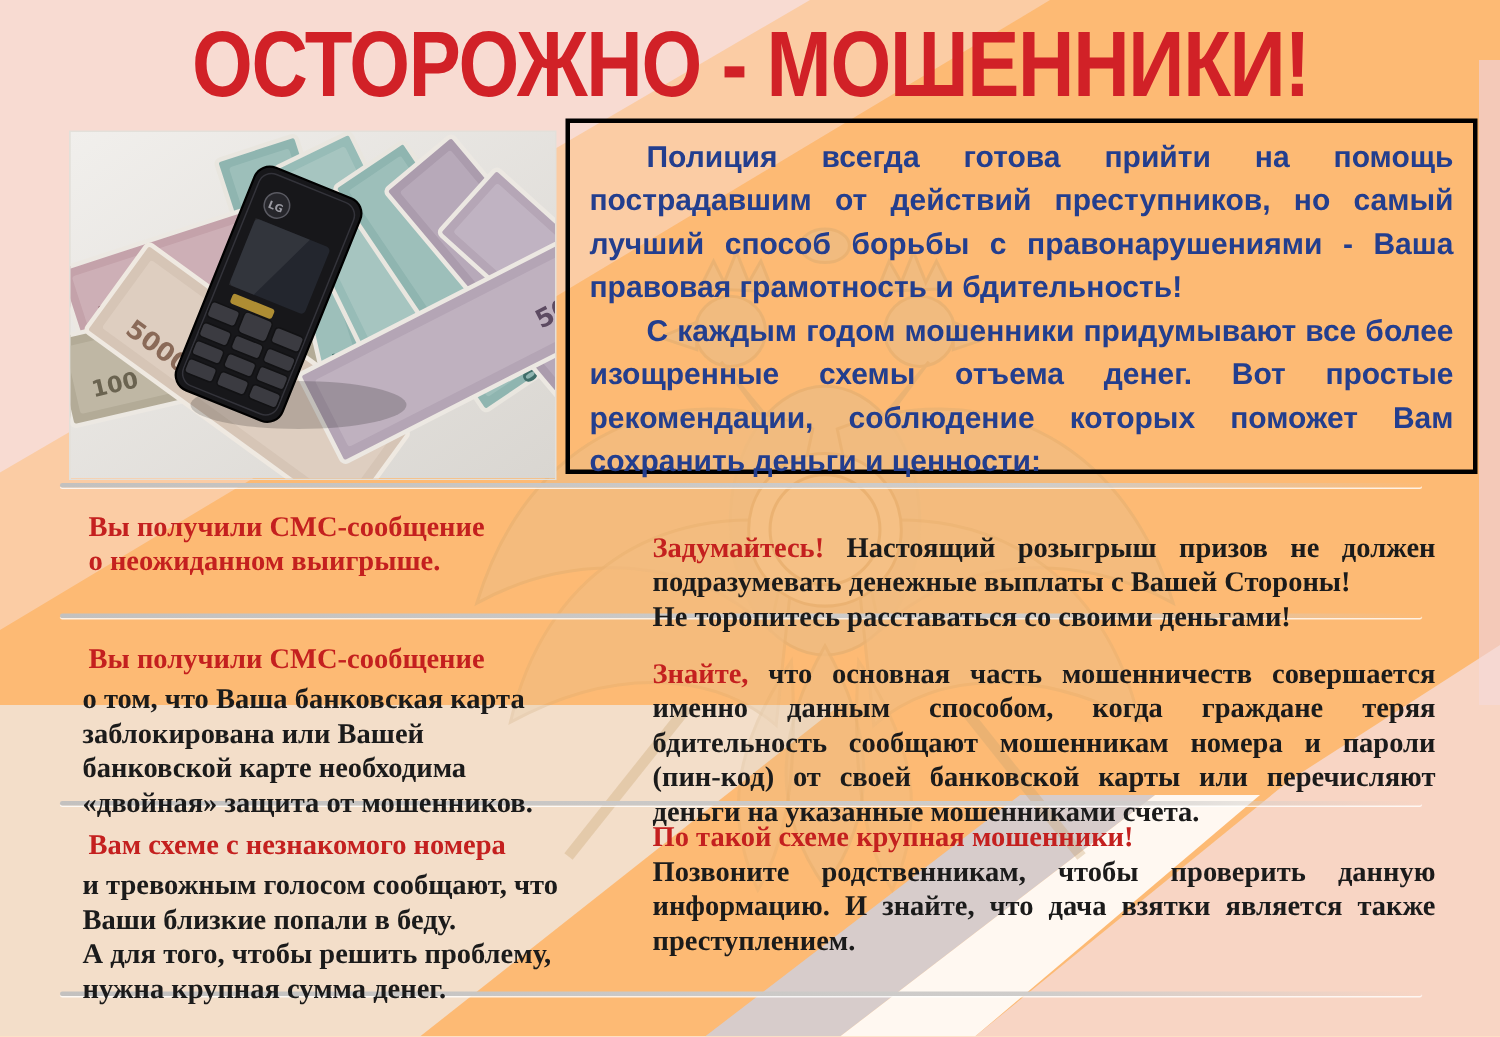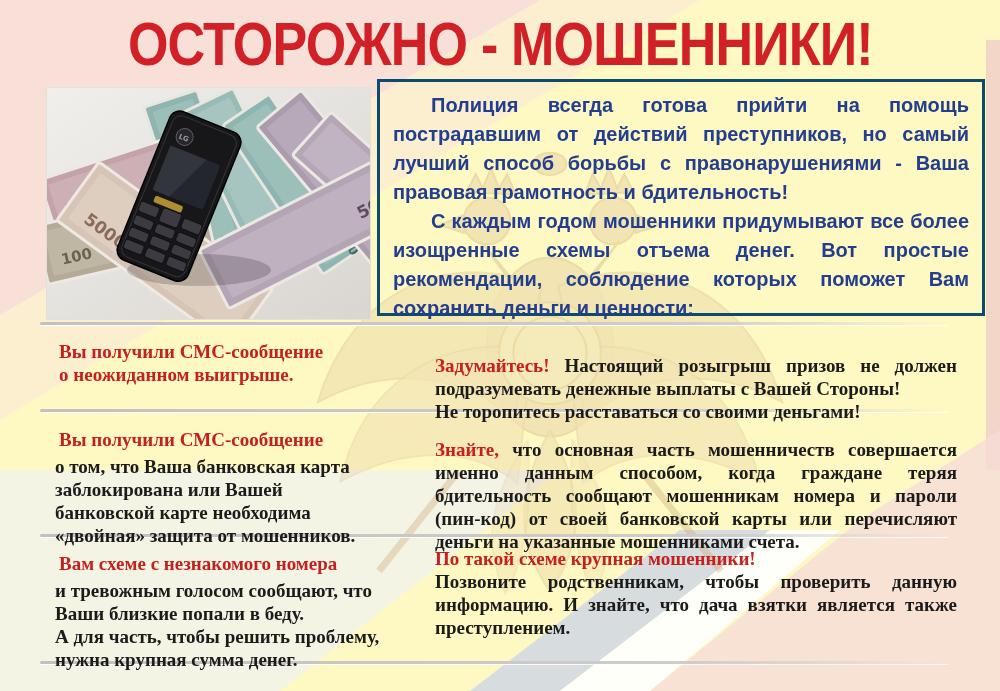--- a/index.html
+++ b/index.html
@@ -1,37 +1,37 @@
 <!DOCTYPE html>
 <html><head>
 <meta charset="utf-8">
 <style>
   html,body{margin:0;padding:0;background:#ffffff;}
   .poster{
     position:relative;width:1000px;height:691px;overflow:hidden;
-    background:#fef9c3;font-family:"Liberation Serif", serif;
+    background:#fdba74;font-family:"Liberation Serif", serif;
   }
   .bg-svg{position:absolute;left:0;top:0;width:1000px;height:691px;}
   .watermark{position:absolute;left:265px;top:135px;width:570px;height:530px;opacity:.34;}
   .title-wrap{
     position:absolute;left:0;top:10px;width:1000px;height:66px;
     display:flex;align-items:center;justify-content:center;
   }
   .title{
     display:inline-block;transform:scaleX(.84);transform-origin:center;
     font-family:"Liberation Sans", sans-serif;font-weight:bold;
     font-size:62px;letter-spacing:-1px;color:#d12127;white-space:nowrap;
   }
   .photo{
     position:absolute;left:47px;top:88px;width:323px;height:231px;
     box-shadow:0 0 0 1px #e3e0da;
   }
   .intro-box{
     position:absolute;left:377px;top:79px;width:608px;height:237px;
-    border:3px solid #0c4a6e;box-sizing:border-box;
+    border:3px solid #000000;box-sizing:border-box;
     padding:9px 13px 6px 13px;
     font-family:"Liberation Sans", sans-serif;font-weight:bold;
     font-size:20px;line-height:29px;color:#233e8e;
   }
   .intro-box p{
     margin:0;text-indent:38px;text-align:justify;text-align-last:left;
   }
   .rule{
     position:absolute;left:40px;width:908px;height:3px;border-radius:2px;
     background:linear-gradient(to right,#c3c1bf 0%,#cfcdcb 72%,rgba(207,205,203,0) 100%);
@@ -207,21 +207,21 @@
     <p class="heading">Вы получили СМС-сообщение</p>
     <p class="bodytext">о том, что Ваша банковская карта
 заблокирована или  Вашей
 банковской карте необходима
 «двойная» защита от мошенников.</p>
   </div>
   <div class="block left-col lb3">
     <p class="heading">Вам схеме с незнакомого номера</p>
     <p class="bodytext">и тревожным голосом сообщают, что
 Ваши близкие попали в беду.
-А для часть, чтобы решить проблему,
+А для того, чтобы решить проблему,
 нужна  крупная сумма денег.</p>
   </div>
 
   <div class="block right-col rb1">
     <p class="rpara"><span class="lead">Задумайтесь!</span> <span>Настоящий розыгрыш призов не должен подразумевать денежные выплаты с Вашей Стороны!
 Не торопитесь расставаться со своими деньгами!</span></p>
   </div>
   <div class="block right-col rb2">
     <p class="rpara"><span class="lead">Знайте,</span> <span>что основная часть мошенничеств совершается именно данным способом, когда граждане теряя бдительность сообщают мошенникам номера и пароли (пин-код) от своей банковской карты или перечисляют деньги на указанные мошенниками счета.</span></p>
   </div>

